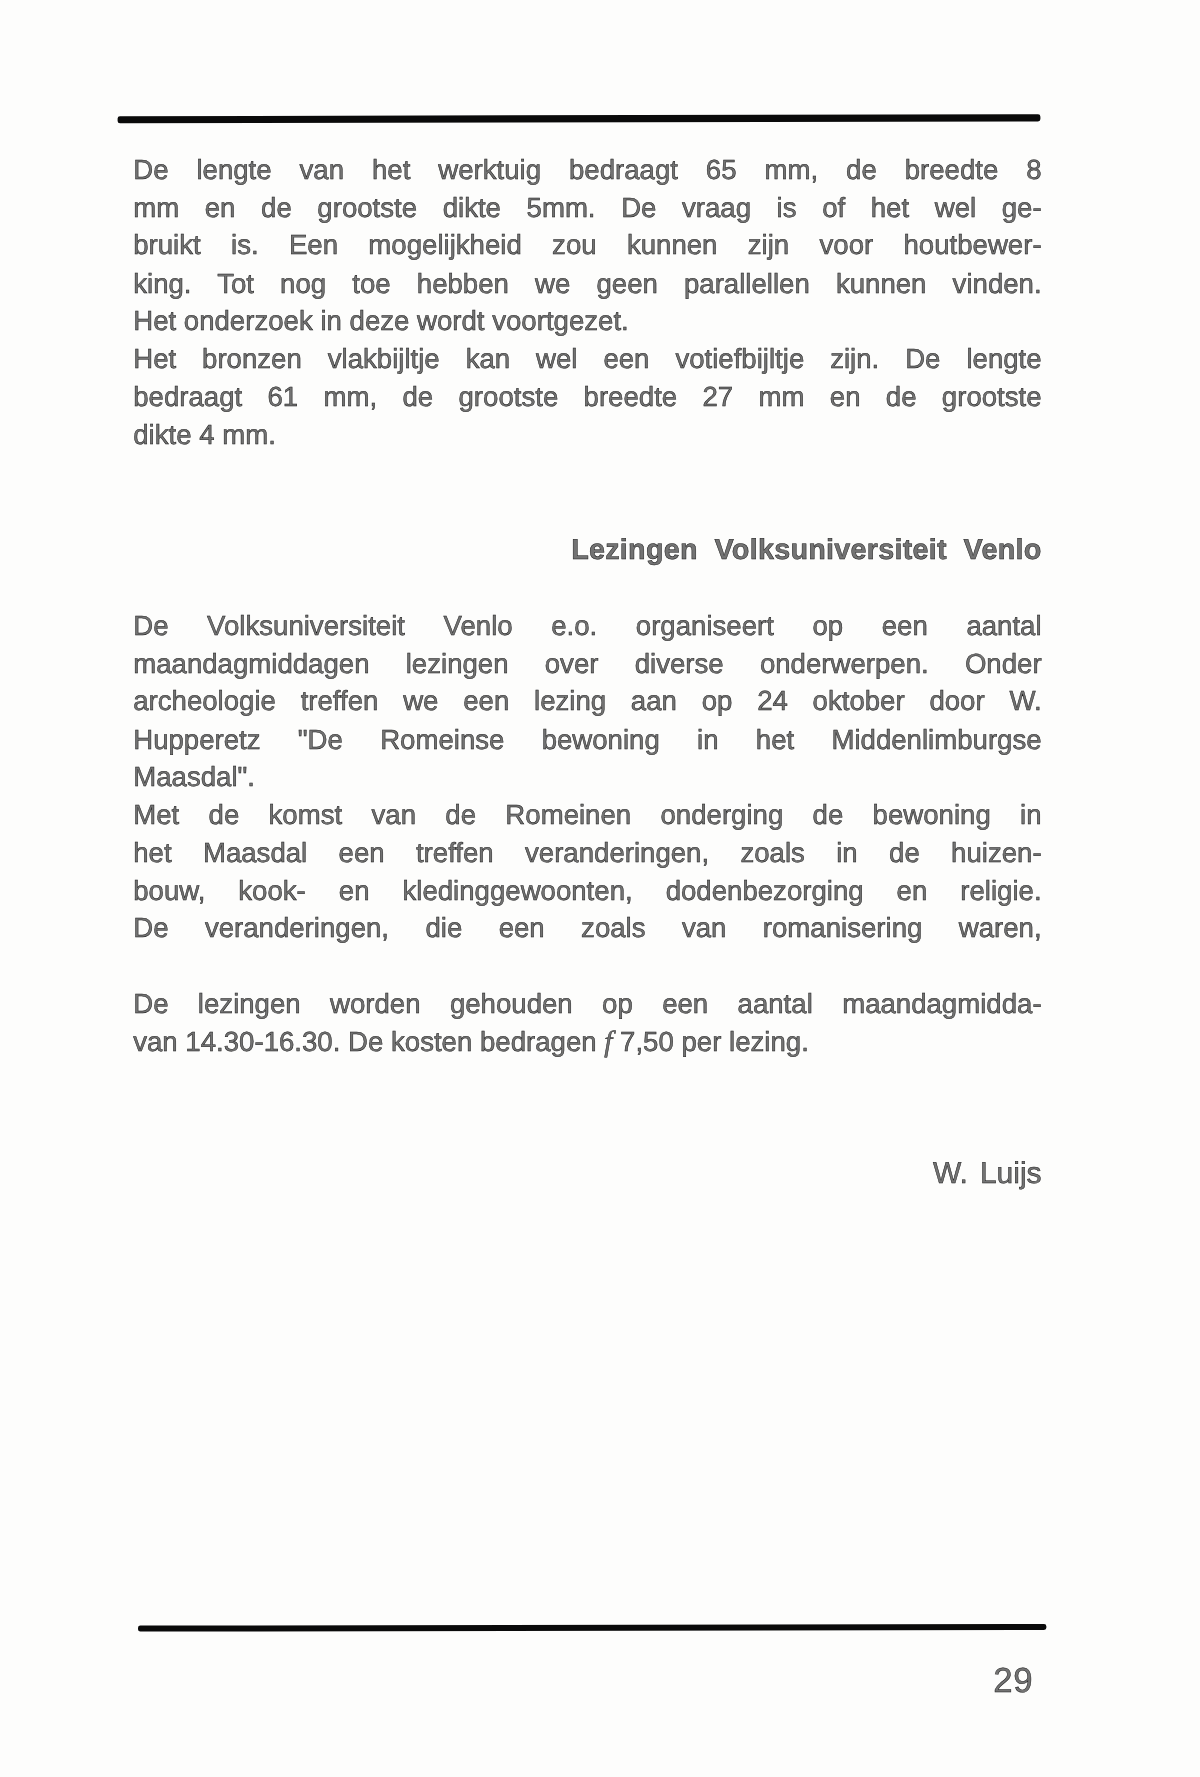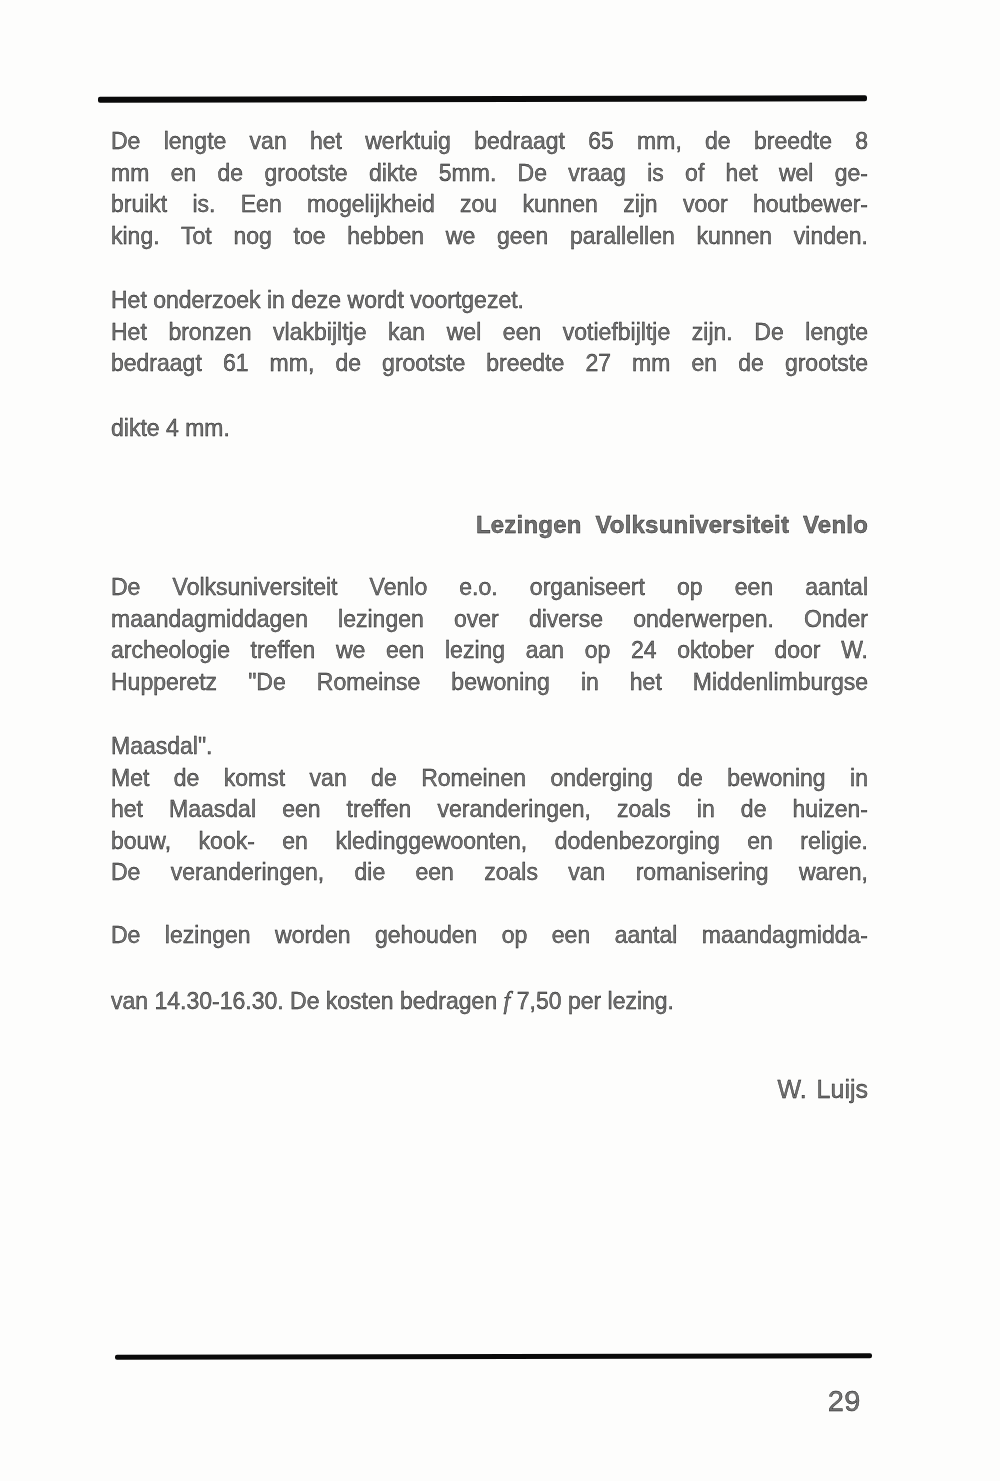--- a/index.html
+++ b/index.html
@@ -45,21 +45,20 @@
     line-height: 31.5px;
     -webkit-text-stroke: 0.4px #141414;
   }
   .line {
     text-align: justify;
     text-align-last: justify;
     white-space: normal;
   }
   .line.last {
     text-align-last: left;
-    margin-top: 33px;
   }
   .heading {
     margin-top: 65px;
     font-weight: bold;
     text-align: right;
     font-size: 24px;
     word-spacing: 7px;
     letter-spacing: 0.2px;
   }
   .heading + .paragraph {
@@ -67,21 +66,21 @@
   }
   .paragraph.spaced {
     margin-top: 31.5px;
   }
   .italic {
     font-style: italic;
     font-family: "Liberation Serif", "DejaVu Serif", serif;
     font-size: 1.06em;
   }
   .signature {
-    margin-top: 57px;
+    margin-top: 79px;
     text-align: right;
     font-size: 25px;
     word-spacing: 3px;
   }
   .page-number {
     position: absolute;
     right: 139px;
     top: 1385px;
     font-size: 29px;
     letter-spacing: 0.5px;

